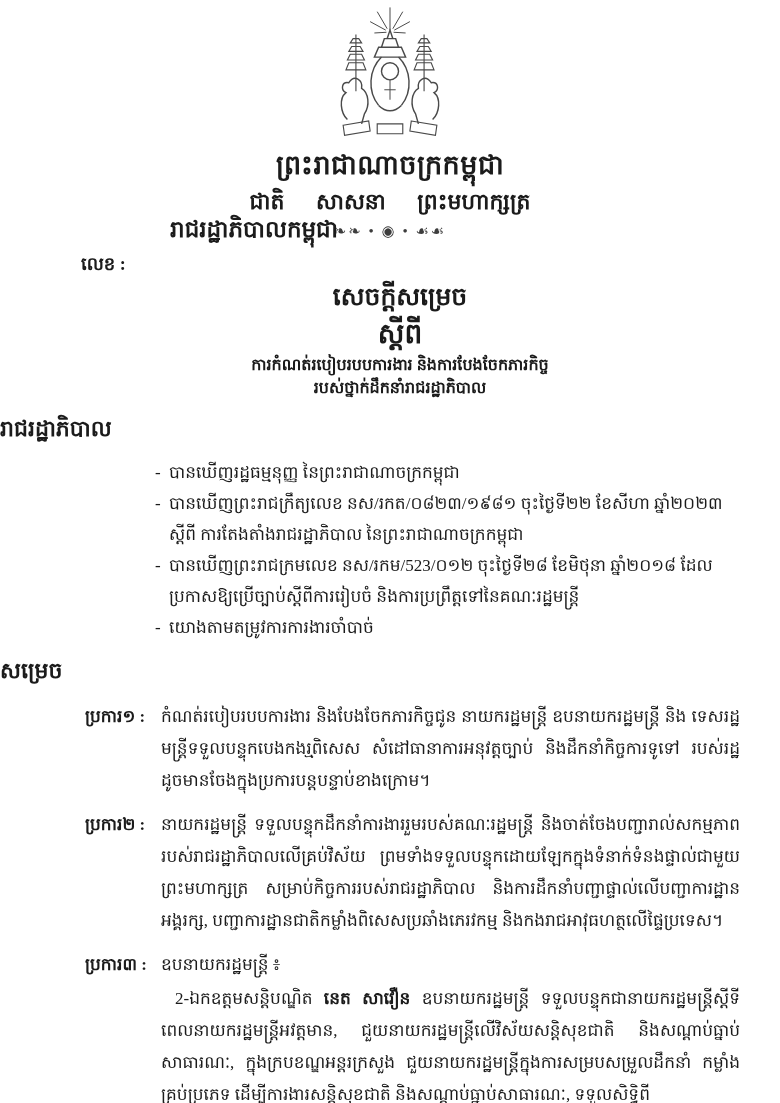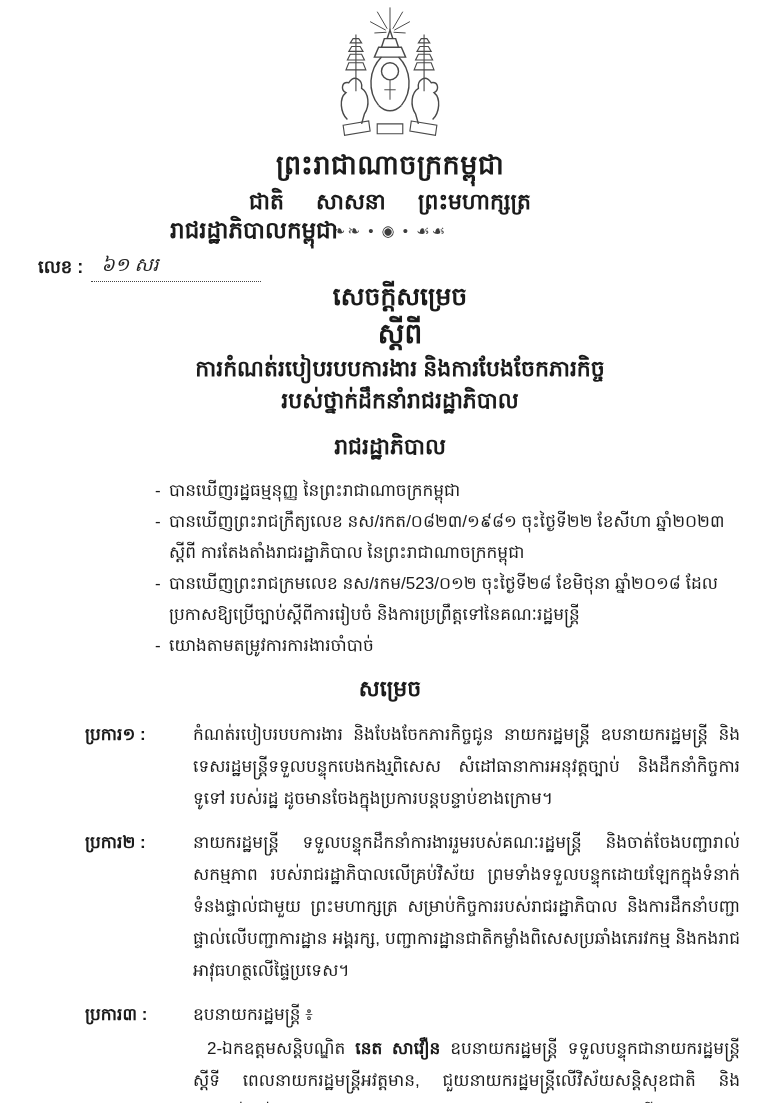--- a/index.html
+++ b/index.html
@@ -2,21 +2,21 @@
 <html><head>
 <meta charset="utf-8">
 <style>
   html,body{margin:0;padding:0;background:#e8e8e8;}
   .page{
     position:relative;
     width:780px;height:1103px;
     margin:0 auto;
     background:#ffffff;
     overflow:hidden;
-    font-family:Liberation Sans, sans-serif;
+    font-family:Liberation Serif, serif;
     color:#1b1b1b;
   }
   
   .emblem-wrap{
     position:absolute;top:6px;left:50%;transform:translateX(-50%);
     width:150px;height:142px;
   }
   .emblem-wrap svg{width:100%;height:100%;}
   
   .kingdom-title{
@@ -32,53 +32,53 @@
   .ornament-divider{
     position:absolute;top:222px;left:0;width:100%;
     text-align:center;font-size:15px;color:#3d3d3d;
     letter-spacing:2px;
   }
   
   .letterhead{
     position:absolute;top:214px;left:38px;width:300px;
   }
   .issuer-name{font-size:23px;font-weight:bold;line-height:1.4;text-align:right;}
-  .number-row{margin-top:6px;font-size:18px;display:flex;align-items:flex-end;}
+  .number-row{margin-top:6px;font-size:18px;display:flex;align-items:center;margin-left:43px;}
   .number-label{font-weight:bold;white-space:nowrap;}
   .number-value{
     display:inline-block;min-width:150px;margin-left:8px;
     border-bottom:1px dotted #444;
     font-style:italic;font-size:19px;color:#222;
     padding:0 10px 1px 10px;
   }
   
   .doc-body{
     position:absolute;top:280px;left:0;width:780px;
   }
   .doc-title{ text-align:center;font-weight:bold;padding-left:20px; }
   .doc-title .t1{font-size:25px;line-height:1.35;}
   .doc-title .t2{font-size:28px;line-height:1.4;}
-  .doc-title .t3,.doc-title .t4{font-size:22px;line-height:1.45;}
+  .doc-title .t3,.doc-title .t4{font-size:16px;line-height:1.45;}
   .section-heading{
-    text-align:center;font-size:22px;font-weight:bold;
+    text-align:left;font-size:22px;font-weight:bold;
     margin:16px 0 10px 0;
   }
   .preamble-list{margin:4px 0 0 0;}
   .bullet-item{
     display:flex;align-items:flex-start;
     margin:0 42px 0 155px;
     font-size:17px;line-height:31px;text-align:left;
   }
   .bullet-dash{flex:0 0 14px;}
   .bullet-text{flex:1;}
   .decide-heading{margin-top:14px;}
   .article{
     display:flex;align-items:flex-start;
     margin:12px 40px 0 85px;
-    font-size:17px;line-height:32px;gap:32px;
+    font-size:17px;line-height:32px;
   }
   .article-label{
     flex:0 0 68px;font-weight:bold;white-space:nowrap;
   }
   .article-body{flex:1;text-align:justify;margin-left:8px;}
   .subitem{
     text-indent:14px;margin-top:2px;text-align:justify;
   }
   .person-name{font-weight:bold;}
 </style>
@@ -135,21 +135,20 @@
   </div>
 
   <div class="kingdom-title">ព្រះរាជាណាចក្រកម្ពុជា</div>
   <div class="national-motto">ជាតិ សាសនា ព្រះមហាក្សត្រ</div>
   <div class="ornament-divider">❧❧ • ◉ • ☙☙</div>
 
   <div class="letterhead">
     <div class="issuer-name">រាជរដ្ឋាភិបាលកម្ពុជា</div>
     <div class="number-row">
       <span class="number-label">លេខ :</span>
-      <span class="number-value">៦១ សរ</span>
     </div>
   </div>
 
   <div class="doc-body">
 
     <div class="doc-title">
       <div class="t1">សេចក្តីសម្រេច</div>
       <div class="t2">ស្តីពី</div>
       <div class="t3">ការកំណត់របៀបរបបការងារ និងការបែងចែកភារកិច្ច</div>
       <div class="t4">របស់ថ្នាក់ដឹកនាំរាជរដ្ឋាភិបាល</div>

